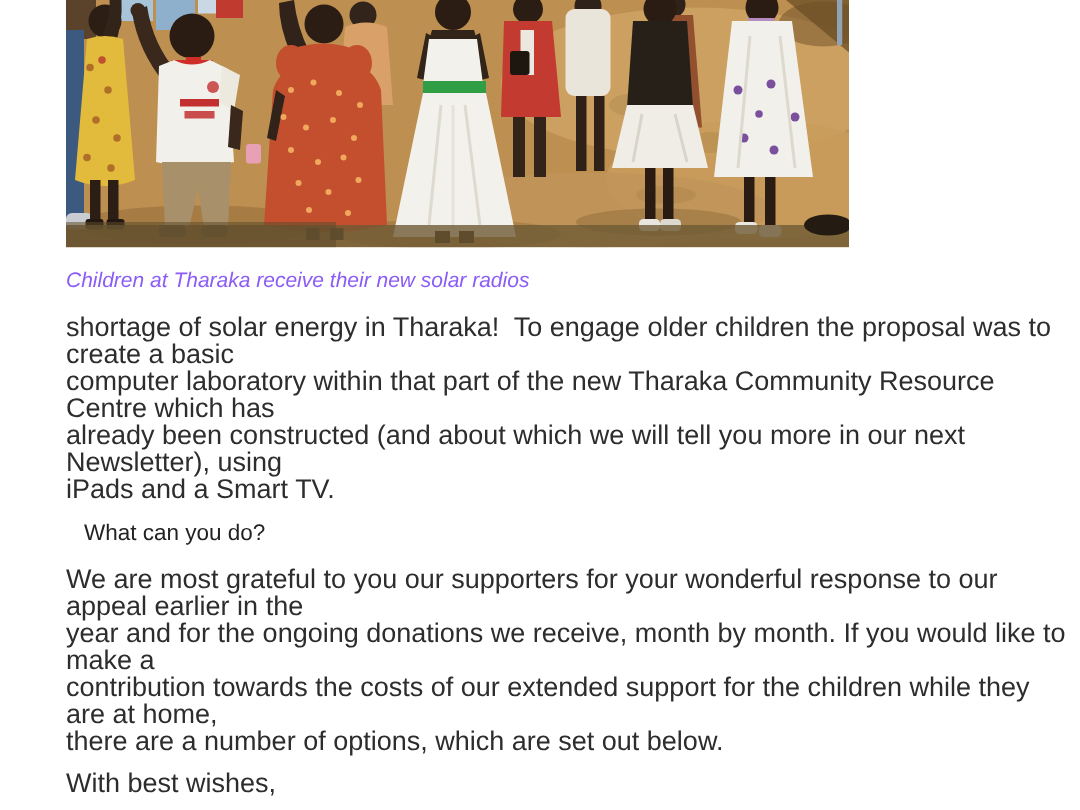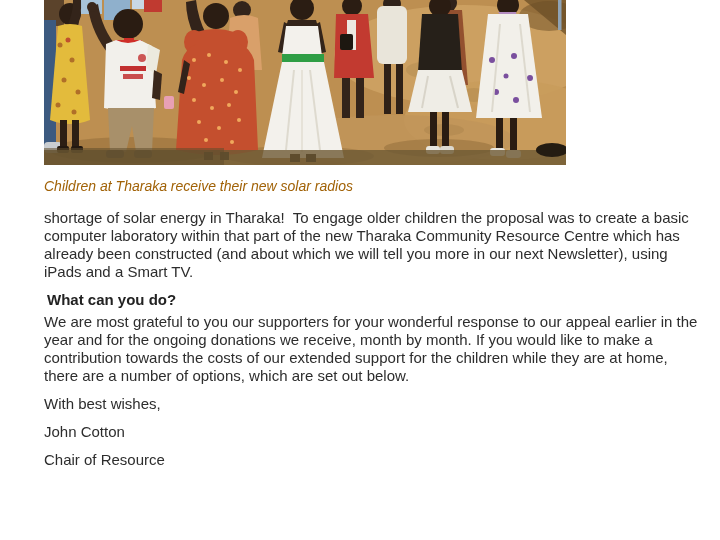--- a/index.html
+++ b/index.html
@@ -29,34 +29,34 @@
     height: 165px;
     overflow: hidden;
     line-height: 0;
   }
   .photo svg { display: block; }
   .caption {
     margin: 13px 0 15px 0;
     font-size: 14px;
     line-height: 16px;
     font-style: italic;
-    color: #a16207;
+    color: #8b5cf6;
   }
   .para {
     margin: 0 0 10px 0;
-    font-size: 15px;
+    font-size: 18px;
     line-height: 18px;
     white-space: pre-wrap;
     color: #2d2d2d;
   }
   .heading {
-    margin: 3px;
+    margin: 12px;
     font-size: 15px;
     line-height: 18px;
-    font-weight: bold;
+    font-weight: normal;
     white-space: pre-wrap;
     color: #222222;
   }
   .flush { margin-top: 4px; }
   .signoff { margin-top: 5px; }
 </style>
 </head>
 <body>
 
 <div class="page">

